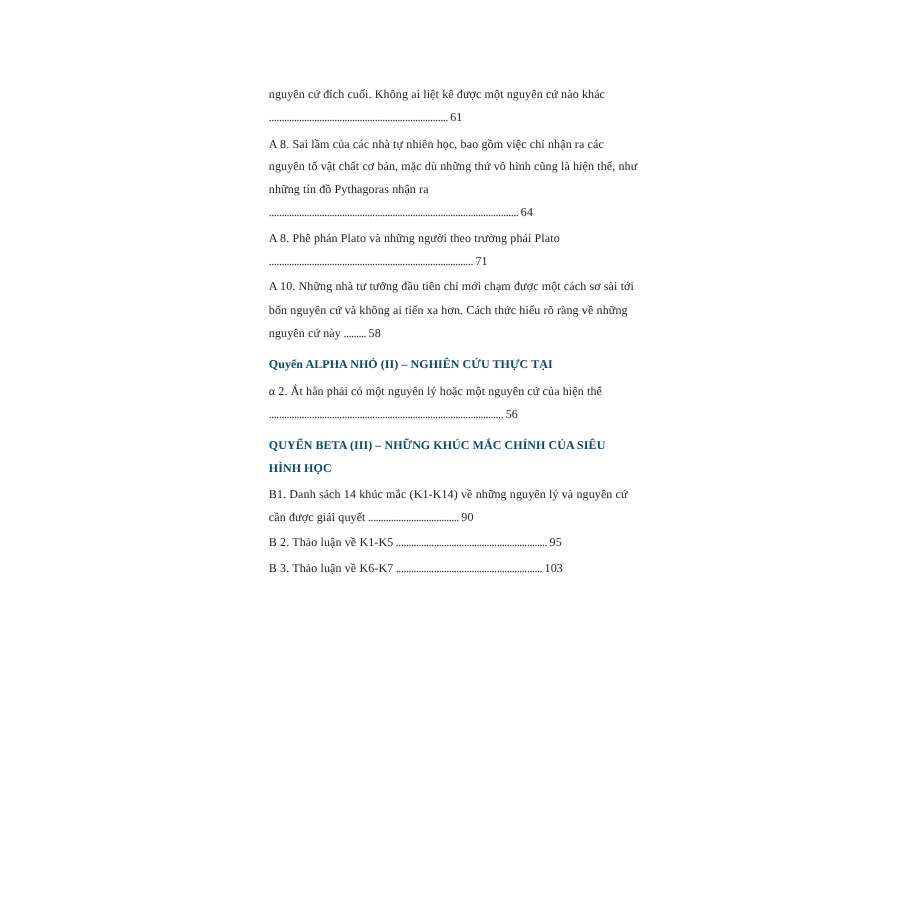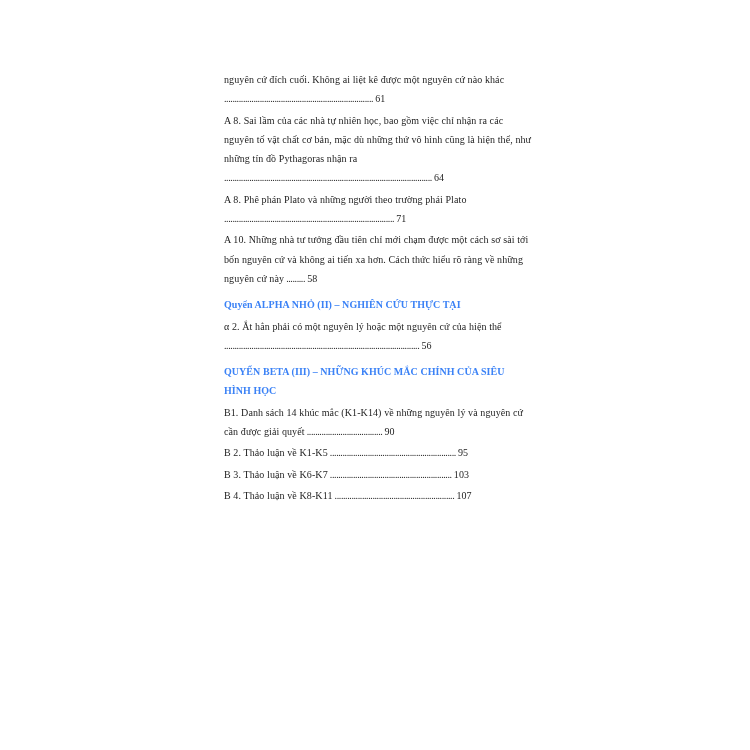--- a/index.html
+++ b/index.html
@@ -31,21 +31,21 @@
     line-height: 1.93;
     text-align: left;
     margin: 2px;
     color: #1d1d1d;
     letter-spacing: 0.01em;
   }
   .entry.heading {
     font-weight: bold;
     margin-top: 7px;
     margin-bottom: 1px;
-    color: #3b82f6;
+    color: #0c4a6e;
     letter-spacing: 0.005em;
   }
   .entry .leader {
     letter-spacing: -0.04em;
     color: #2a2a2a;
   }
   .entry .pg {
     font-weight: normal;
   }
 </style>
@@ -57,15 +57,14 @@
       <p class="entry"><span>nguyên cứ đích cuối. Không ai liệt kê được một nguyên cứ nào khác</span><span class="leader"> ....................................................................... </span><span class="pg">61</span></p>
       <p class="entry"><span>A 8. Sai lầm của các nhà tự nhiên học, bao gồm việc chỉ nhận ra các nguyên tố vật chất cơ bản, mặc dù những thứ vô hình cũng là hiện thể, như những tín đồ Pythagoras nhận ra</span><span class="leader"> ................................................................................................... </span><span class="pg">64</span></p>
       <p class="entry"><span>A 8. Phê phán Plato và những người theo trường phái Plato</span><span class="leader"> ................................................................................. </span><span class="pg">71</span></p>
       <p class="entry"><span>A 10. Những nhà tư tưởng đầu tiên chỉ mới chạm được một cách sơ sài tới bốn nguyên cứ và không ai tiến xa hơn. Cách thức hiểu rõ ràng về những nguyên cứ này</span><span class="leader"> ......... </span><span class="pg">58</span></p>
       <p class="entry heading"><span>Quyển ALPHA NHỎ (II) – NGHIÊN CỨU THỰC TẠI</span></p>
       <p class="entry"><span>α 2. Ắt hẳn phải có một nguyên lý hoặc một nguyên cứ của hiện thể</span><span class="leader"> ............................................................................................. </span><span class="pg">56</span></p>
       <p class="entry heading"><span>QUYỂN BETA (III) – NHỮNG KHÚC MẮC CHÍNH CỦA SIÊU HÌNH HỌC</span></p>
       <p class="entry"><span>B1. Danh sách 14 khúc mắc (K1-K14) về những nguyên lý và nguyên cứ cần được giải quyết</span><span class="leader"> .................................... </span><span class="pg">90</span></p>
       <p class="entry"><span>B 2. Thảo luận về K1-K5</span><span class="leader"> ............................................................ </span><span class="pg">95</span></p>
       <p class="entry"><span>B 3. Thảo luận về K6-K7</span><span class="leader"> .......................................................... </span><span class="pg">103</span></p>
-      <p class="entry"><span>B 4. Thảo luận về K8-K11</span><span class="leader"> ......................................................... </span><span class="pg">107</span></p>
     </div>
 </div>
 
 </body></html>

